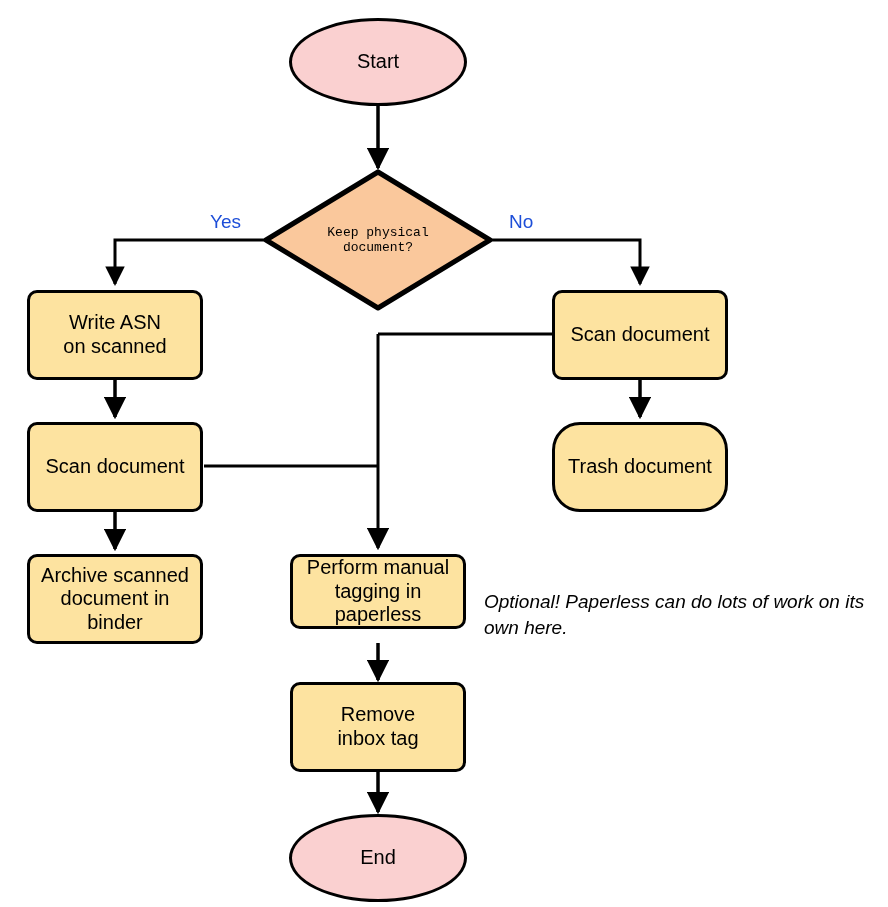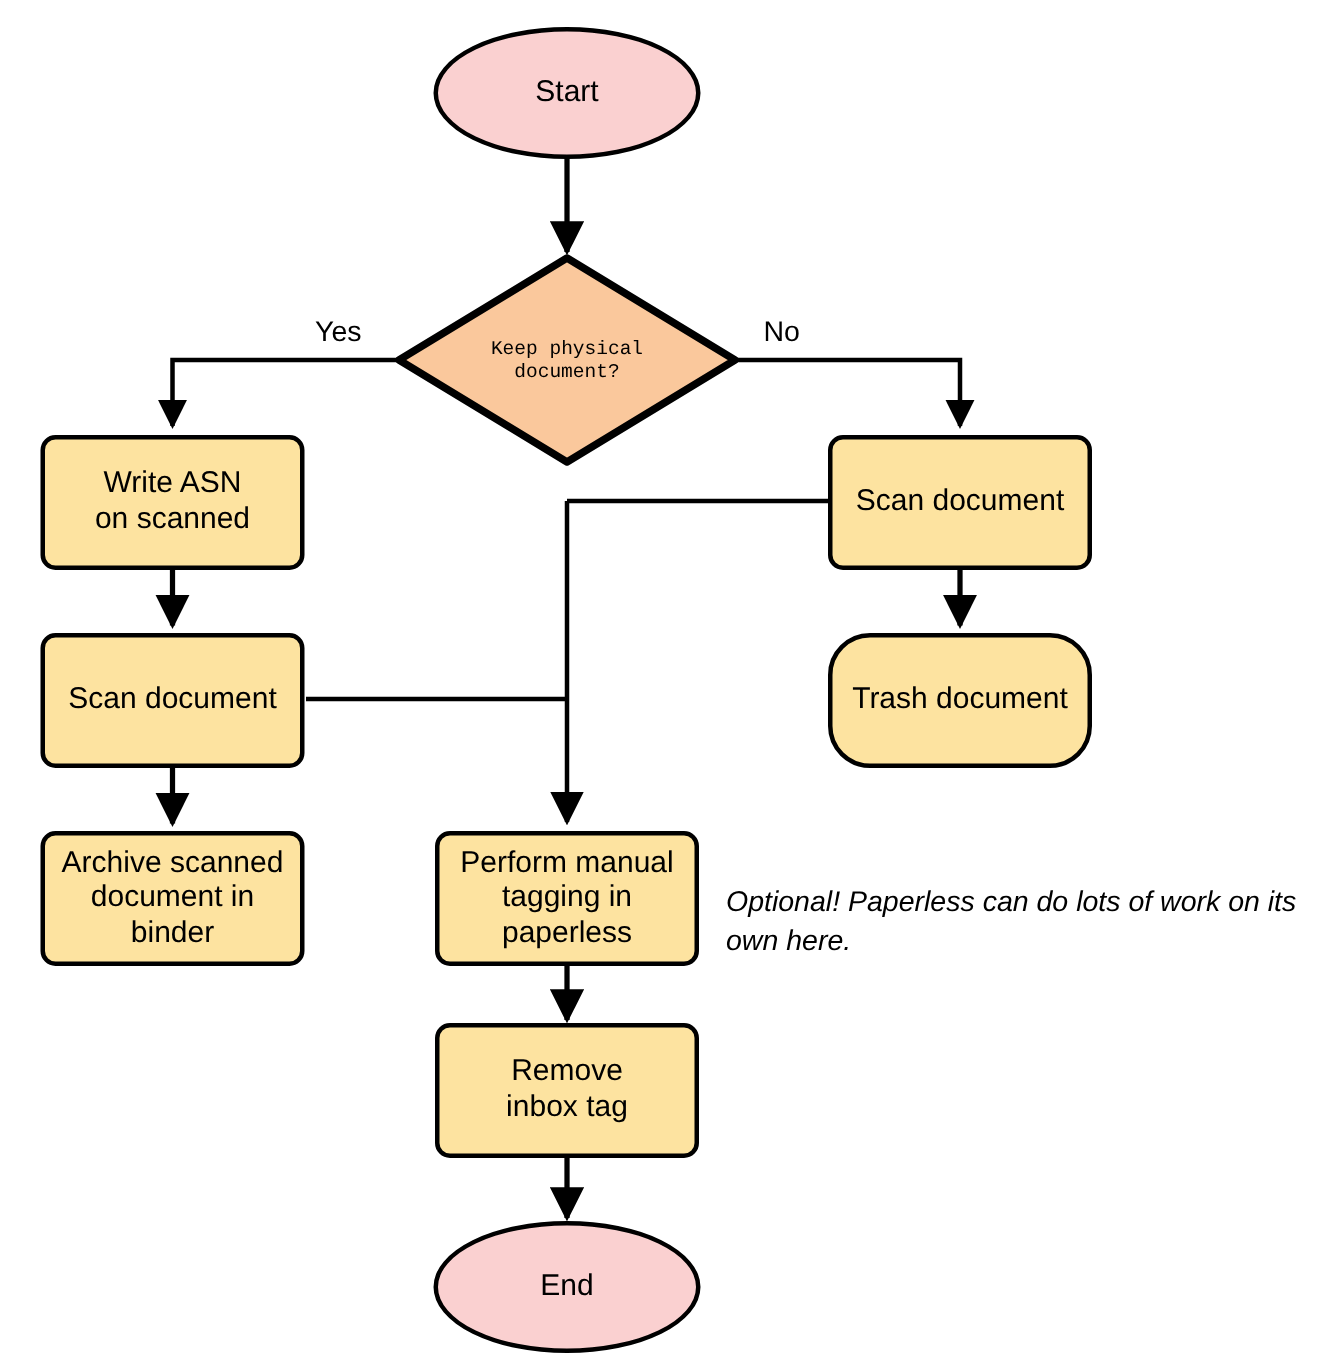--- a/index.html
+++ b/index.html
@@ -64,21 +64,21 @@
     text-align: center;
     font-size: 13px;
     color: #000000;
     line-height: 1.18;
     white-space: pre-line;
     font-family: Liberation Mono, monospace;
   }
   .edge-label {
     position: absolute;
     font-size: 19px;
-    color: #000000;
+    color: #1d4ed8;
     white-space: nowrap;
   }
   .note {
     position: absolute;
     font-style: italic;
     font-size: 19px;
     color: #000000;
     line-height: 1.35;
     width: 400px;
   }
@@ -155,21 +155,21 @@
   </div>
 
   <div class="node process" style="left:552px; top:290px; width:176px; height:90px; background:#FDE3A0;">
     <span class="nl">Scan document</span>
   </div>
 
   <div class="node process" style="left:552px; top:422px; width:176px; height:90px; background:#FDE3A0;border-radius:28px;">
     <span class="nl">Trash document</span>
   </div>
 
-  <div class="node process" style="left:290px; top:554px; width:176px; height:90px; background:#FDE3A0;">
+  <div class="node process" style="left:290px; top:554px; width:176px; height:75px; background:#FDE3A0;">
     <span class="nl">Perform manual
 tagging in
 paperless</span>
   </div>
 
   <div class="node process" style="left:290px; top:682px; width:176px; height:90px; background:#FDE3A0;">
     <span class="nl">Remove
 inbox tag</span>
   </div>
 

